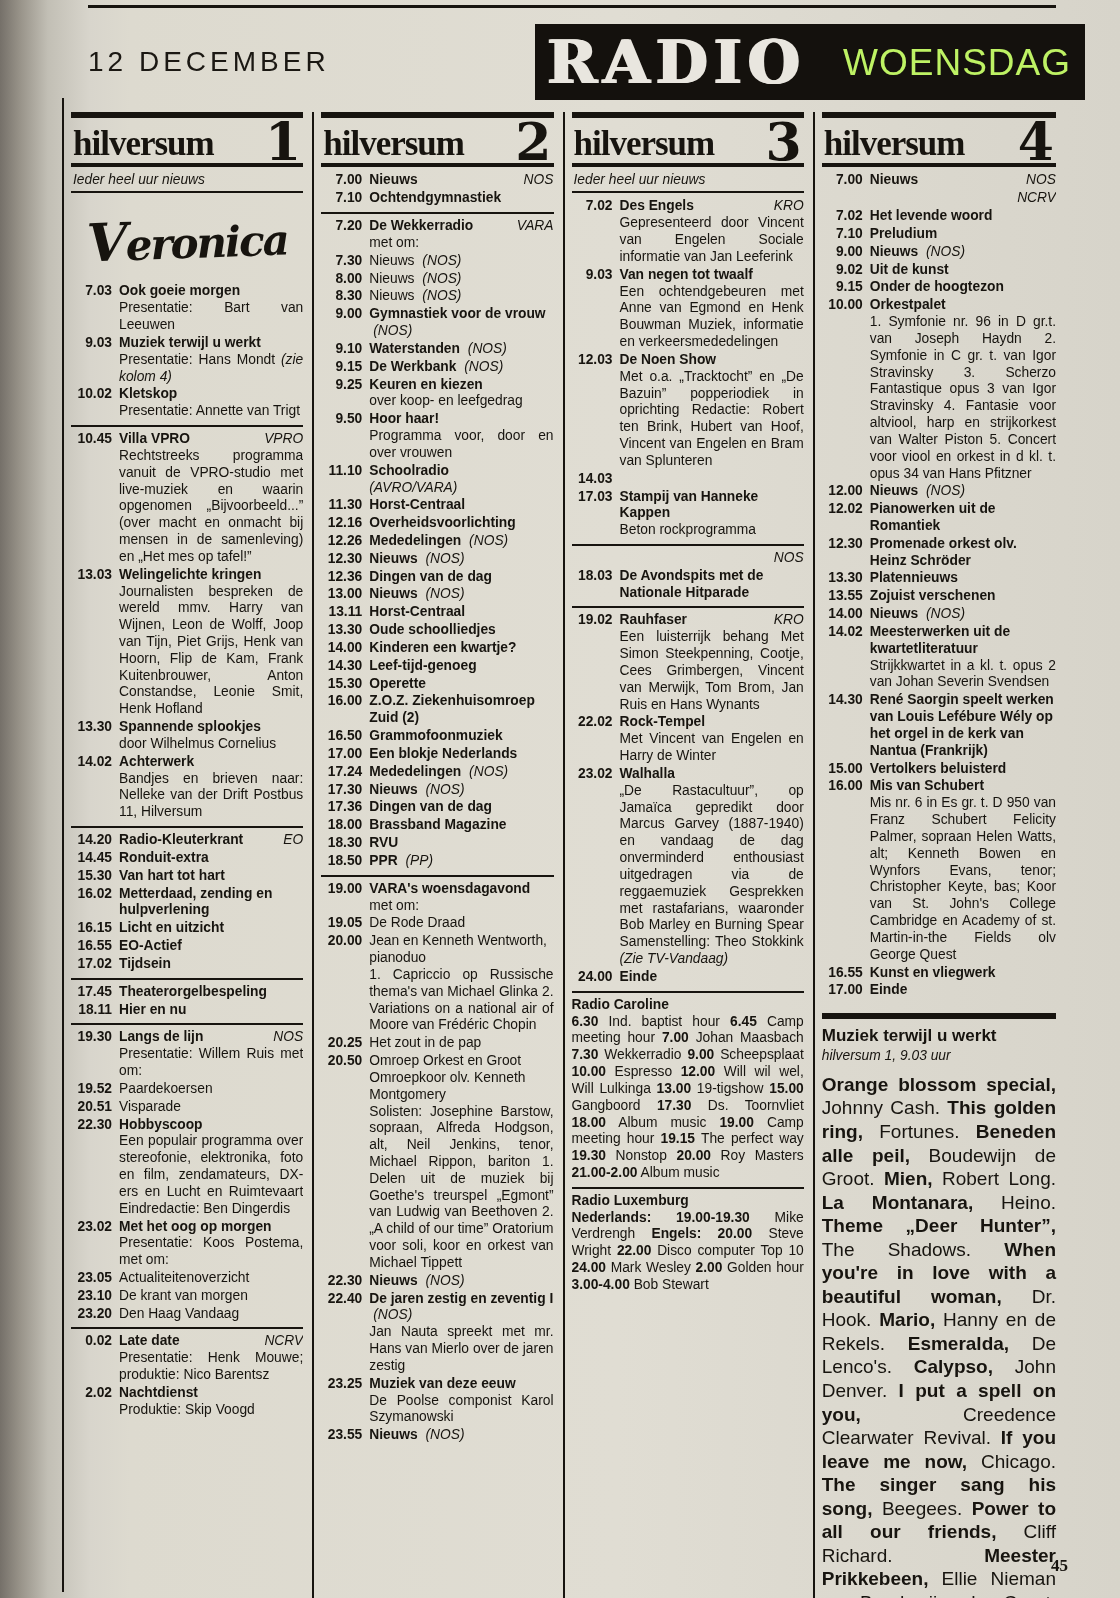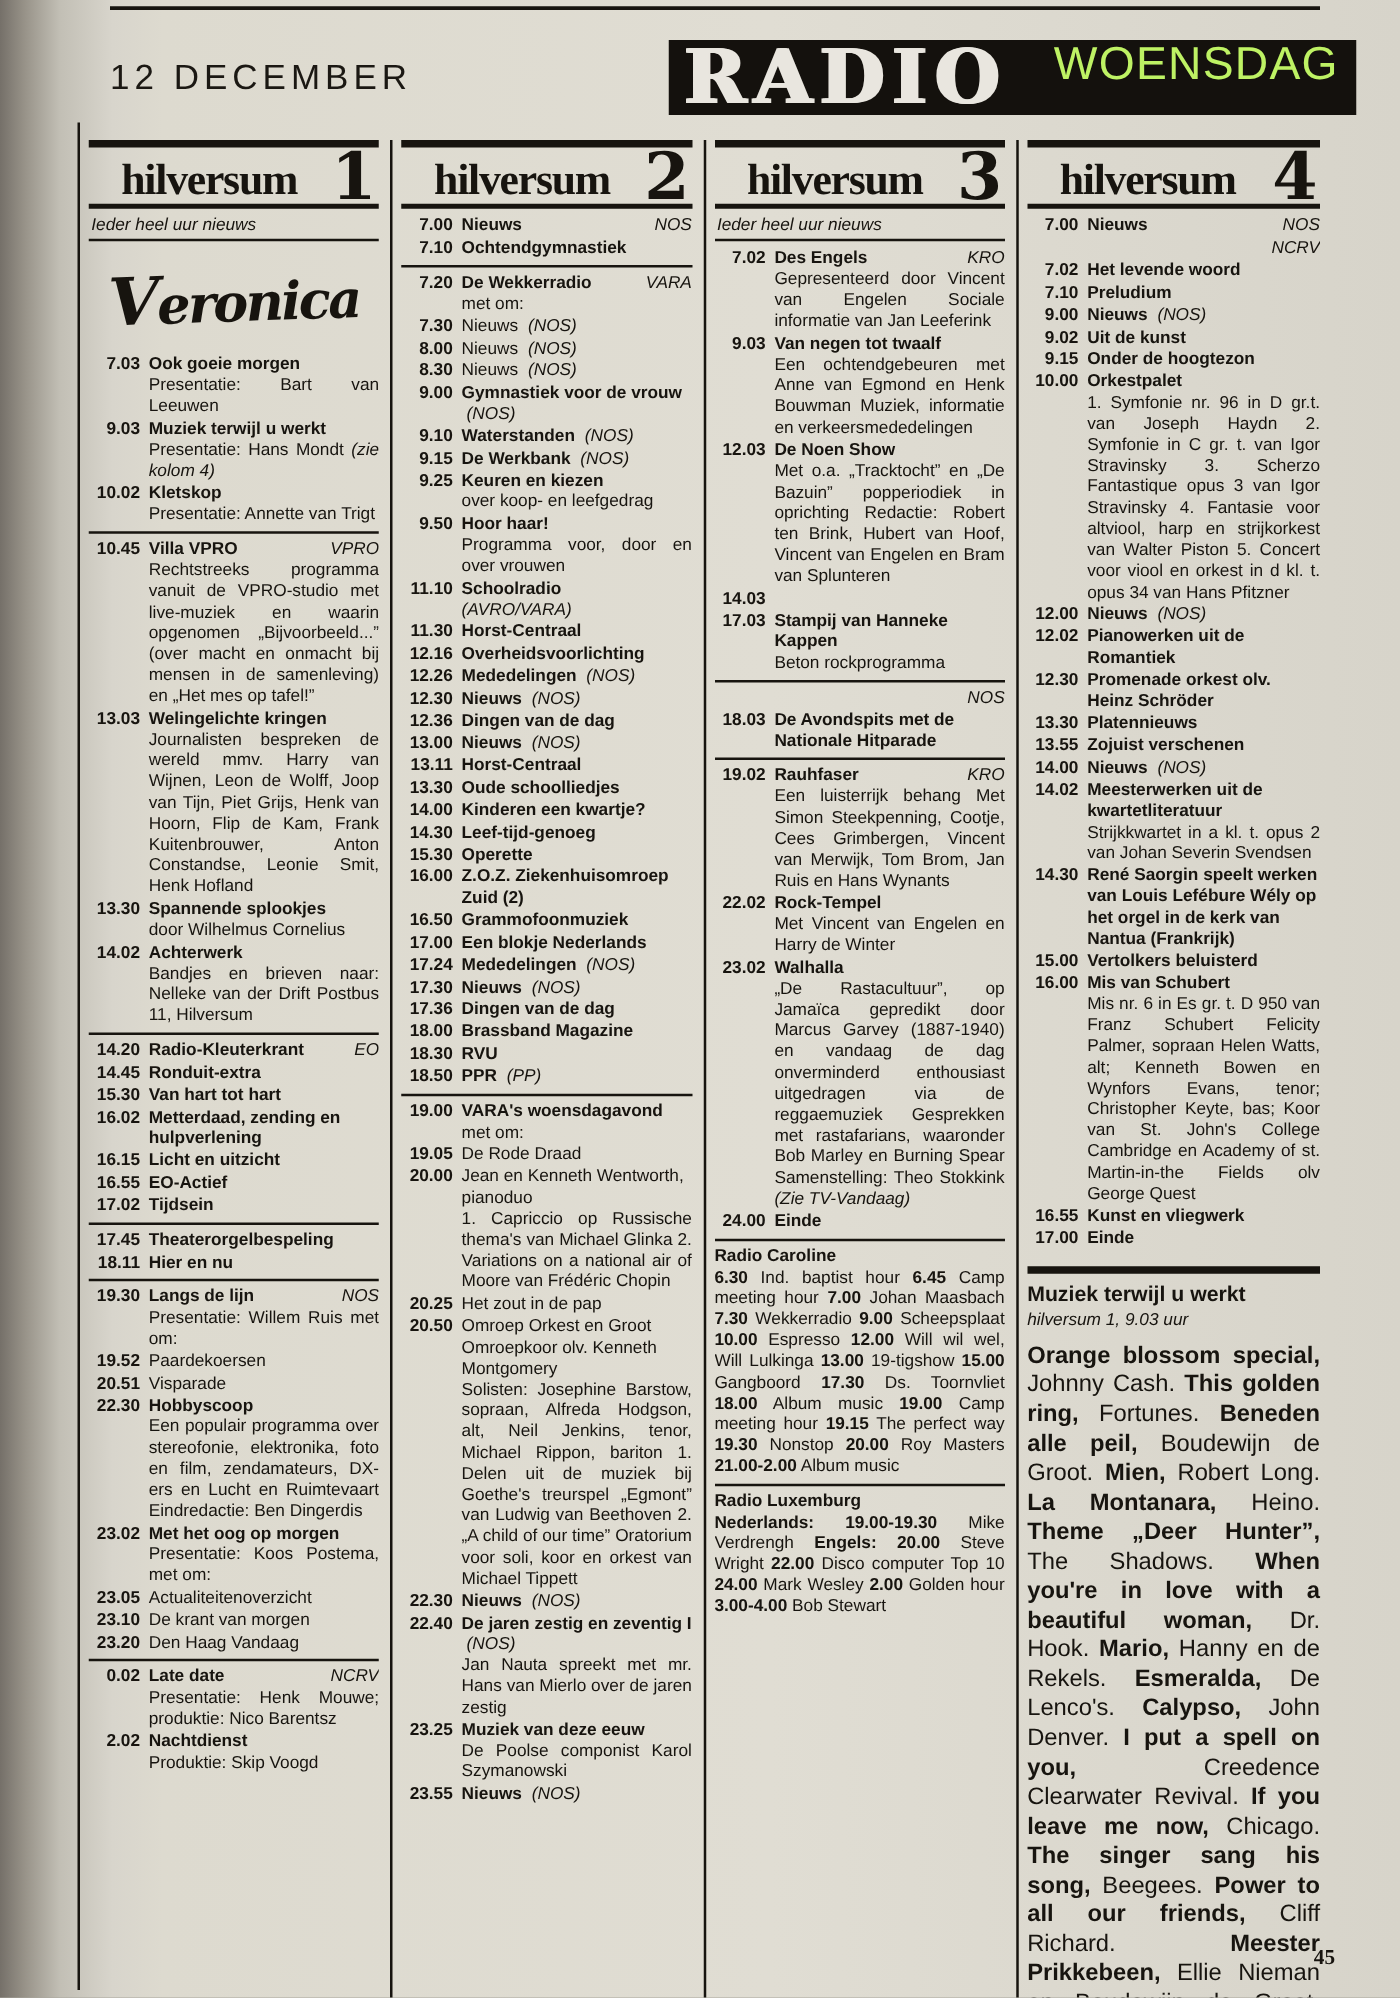--- a/index.html
+++ b/index.html
@@ -6,33 +6,33 @@
   body { width: 1120px; background: #a8a59c; font-family: "Liberation Sans", sans-serif; color: #17140f; }
   .page {
     position: relative; width: 1120px; height: 1598px; overflow: hidden;
     background: linear-gradient(90deg, #757069 0px, #989389 20px, #c2bfb5 48px, #d8d5cc 90px, #dddacf 130px, #e0ddd3 55%, #d7d4ca 100%);
   }
   .top-rule  { position: absolute; left: 88px; top: 5px; width: 968px; height: 3px; background: #17140f; }
   .left-rule { position: absolute; left: 62px; top: 98px; width: 2px; height: 1494px; background: #17140f; }
 
   .masthead { position: absolute; left: 60px; top: 24px; width: 1001px; height: 76px; display: flex; align-items: center; margin-left: 24px; }
   .date { font-size: 28px; letter-spacing: 4px; padding-left: 4px; color: #1b1813; }
-  .radio-bar { margin-left: auto; width: 550px; height: 60px; background: #14110d; display: flex; align-items: flex-start; padding: 0 14px 0 12px; gap: 37px; }
+  .radio-bar { margin-left: auto; width: 550px; height: 76px; background: #14110d; display: flex; align-items: center; padding: 0 14px 0 12px; gap: 37px; }
   .radio-title {
     color: #e9e6df; font-family: "DejaVu Serif", serif; font-weight: 700; font-size: 60px; line-height: 1;
     letter-spacing: 6px; text-shadow: 1.5px 0 0 #e9e6df, -1px 0 0 #e9e6df;
   }
   .radio-day { margin-left: auto; color: #bef264; font-size: 37px; letter-spacing: 1px; line-height: 1; }
 
   .cols { position: absolute; left: 64px; top: 112px; width: 1001px; display: flex; align-items: stretch; }
   .col { width: 250.25px; min-height: 1408px; padding: 0 9px 14px 7px; border-right: 2px solid #17140f; }
   .col:last-child { border-right: none; }
 
   .col-head { border-top: 6px solid #17140f; border-bottom: 4px solid #17140f; display: flex; align-items: flex-end; padding: 5px 2px 3px; }
-  .col-name { font-family: "Liberation Serif", serif; font-weight: 700; font-size: 35px; line-height: 0.95; letter-spacing: -1px; margin-left: 24px; }
+  .col-name { font-family: "Liberation Serif", serif; font-weight: 700; font-size: 35px; line-height: 0.95; letter-spacing: -1px; }
   .col-num  { margin-left: auto; font-family: "DejaVu Serif", serif; font-weight: 700; font-size: 52px; line-height: 0.72; }
   .col-note { font-style: italic; font-size: 13.8px; padding: 5px 2px 4px; border-bottom: 2px solid #17140f; }
 
   .veronica {
     font-family: "DejaVu Serif", serif; font-style: italic; font-weight: 700; font-size: 42px;
     text-align: center; padding: 16px 0 8px; letter-spacing: -2px; transform: rotate(-2deg);
   }
   .veronica::first-letter { font-size: 1.25em; }
 
   .entries { font-size: 13.8px; line-height: 1.22; padding-top: 5px; }

